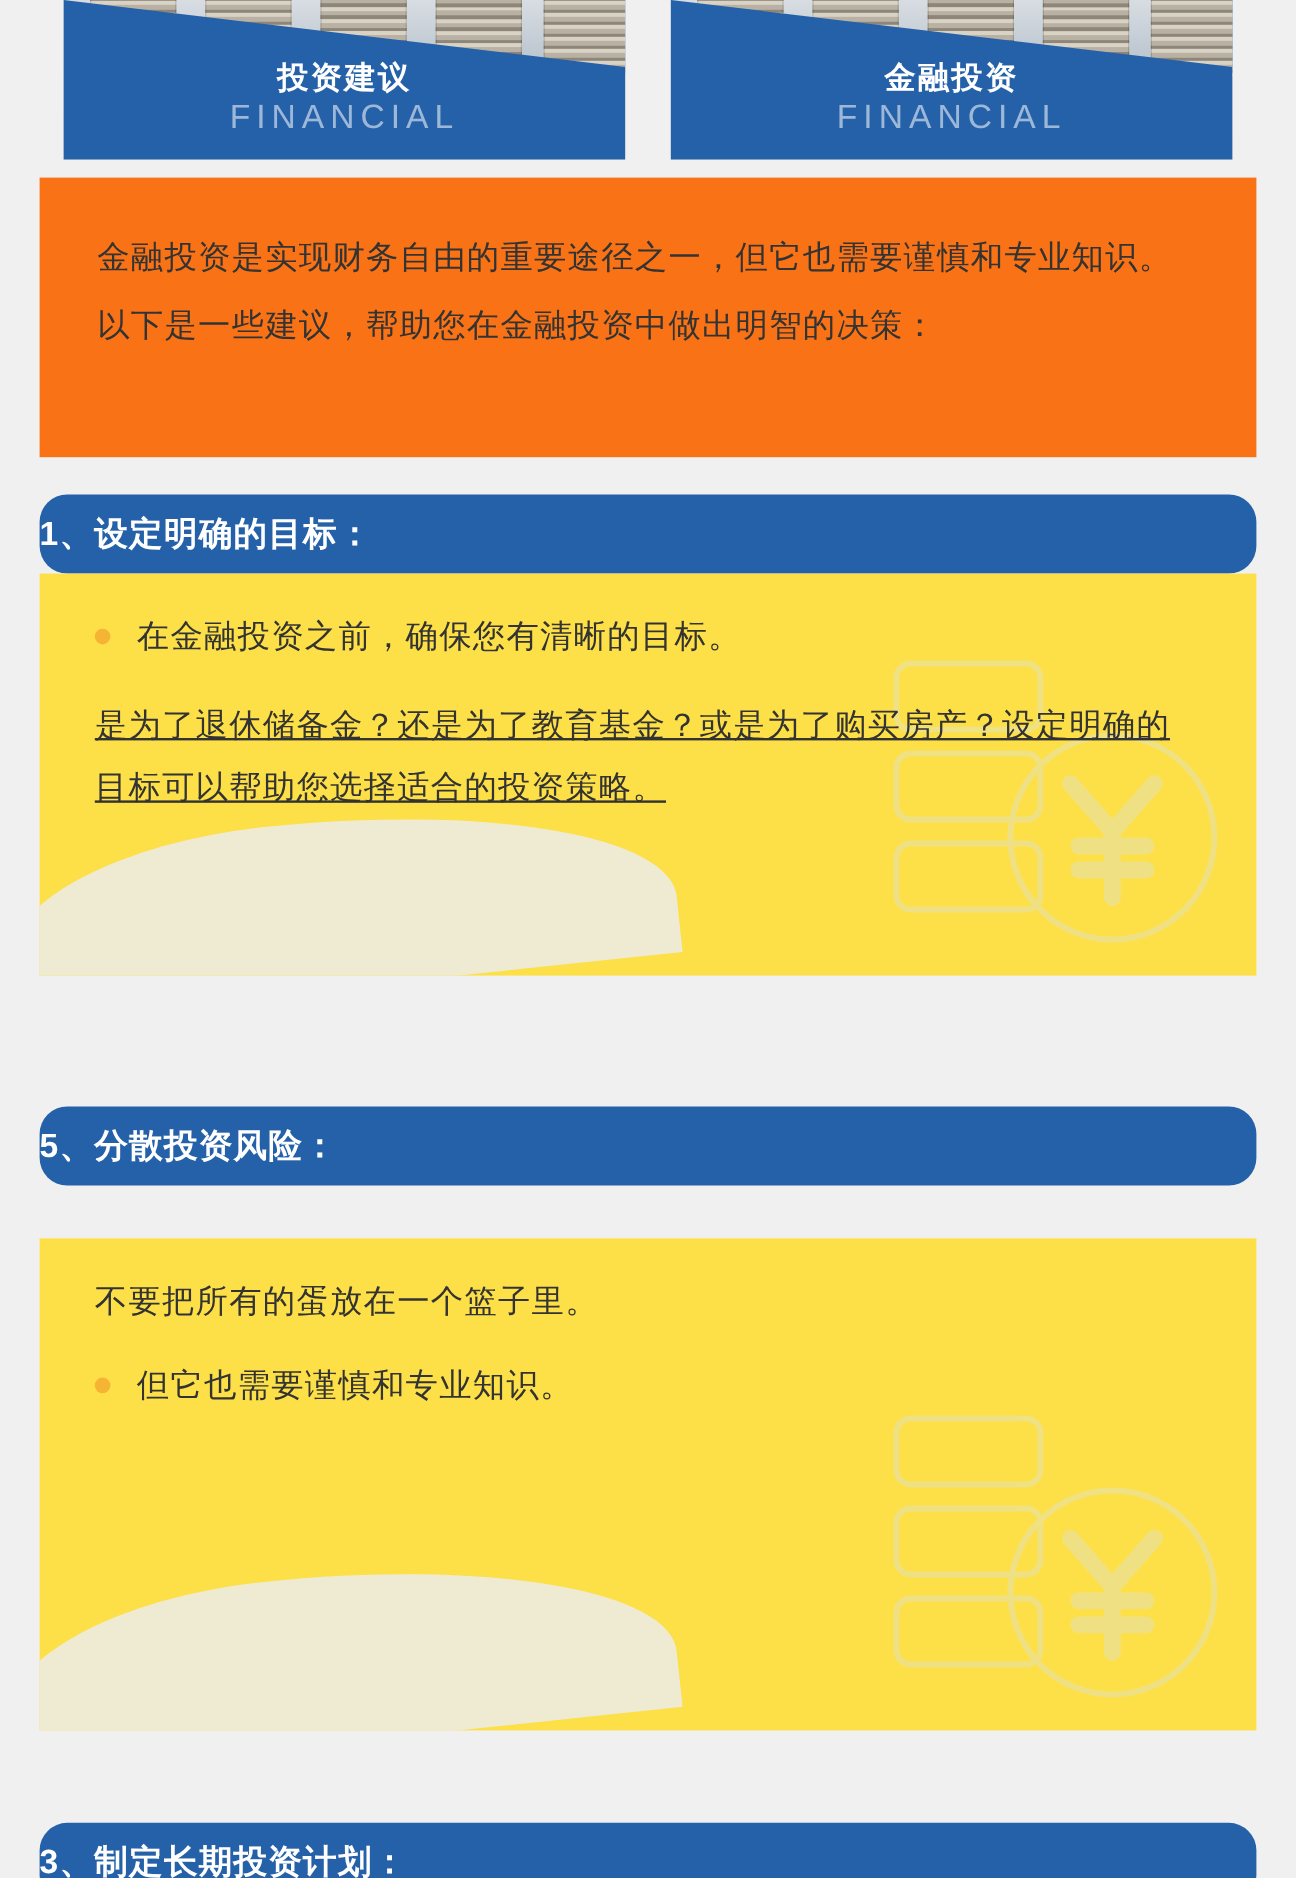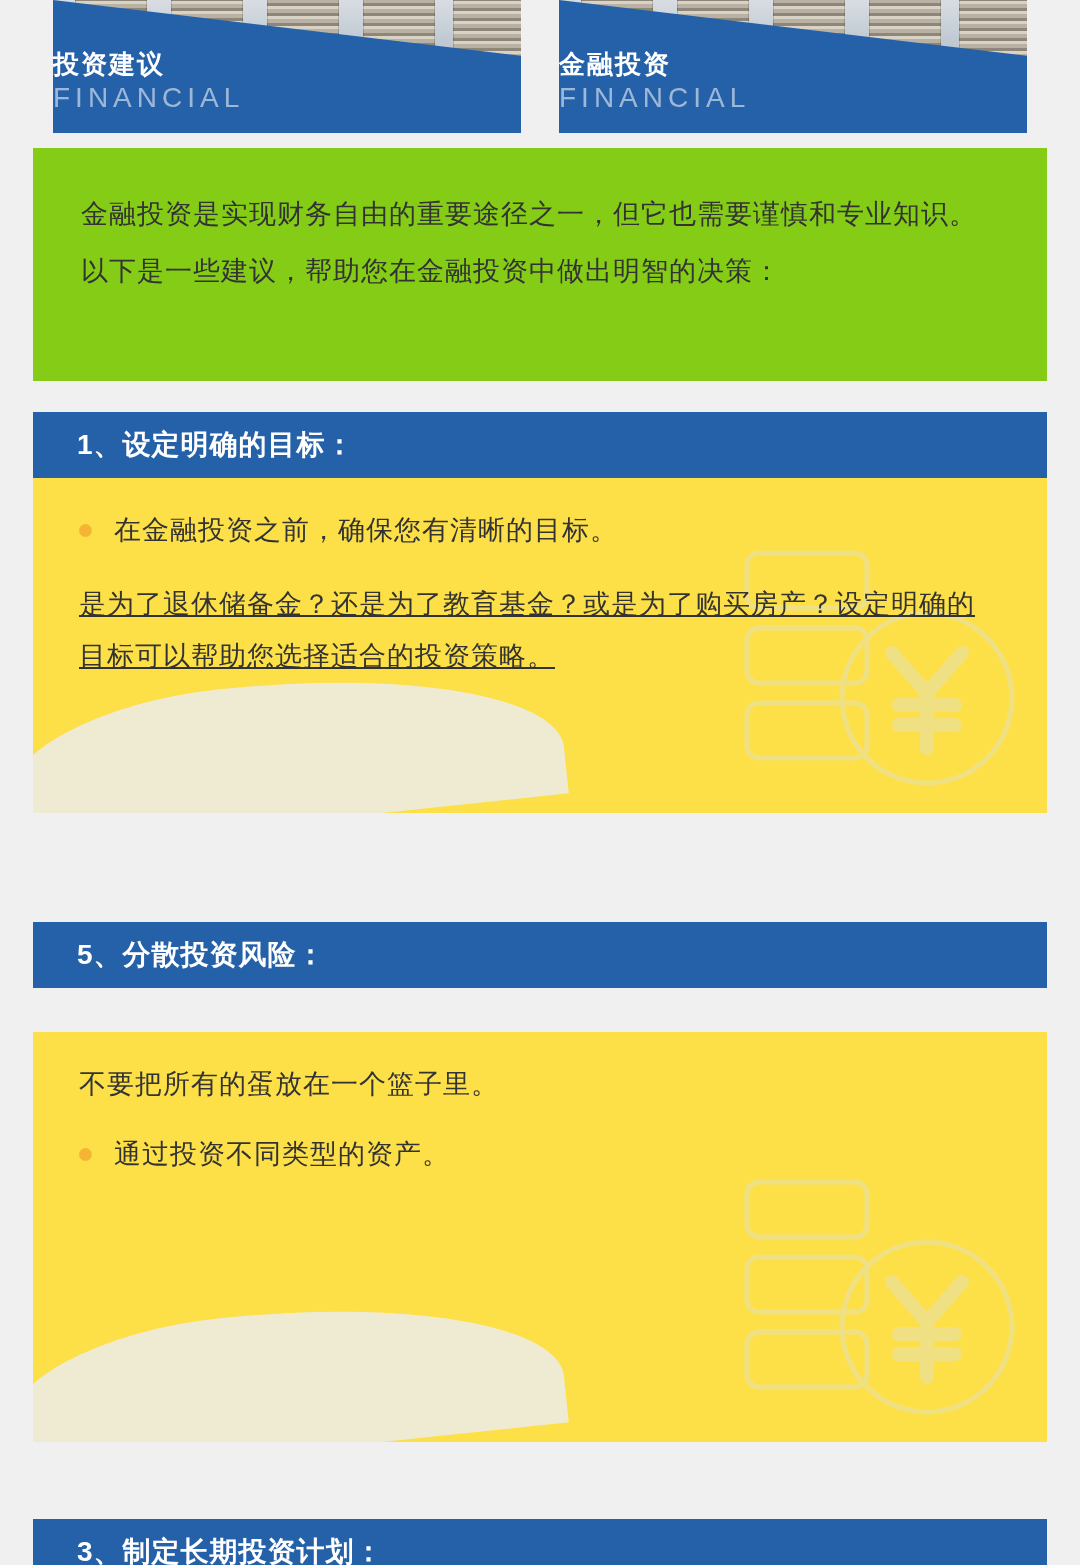--- a/index.html
+++ b/index.html
@@ -73,20 +73,21 @@
     width: 100%;
     height: 133px;
     background: #2561a8;
     clip-path: polygon(0 0, 100% 42%, 100% 100%, 0 100%);
   }
   .banner-text {
     position: absolute;
     left: 0;
     bottom: 18px;
     width: 100%;
+    text-align: center;
     line-height: 1.25;
   }
   .banner-title {
     display: block;
     color: #ffffff;
     font-size: 26px;
     font-weight: bold;
     letter-spacing: 2px;
   }
   .banner-sub {
@@ -97,21 +98,21 @@
     font-weight: normal;
   }
 
   
   .intro-card {
     position: absolute;
     top: 148px;
     left: 33px;
     width: 1014px;
     height: 233px;
-    background: #84cc16;
+    background: #f97316;
     box-sizing: border-box;
     padding: 38px 48px 0 48px;
   }
   .intro-text {
     font-size: 27px;
     line-height: 57px;
     color: #333;
     letter-spacing: 1px;
     margin: 0;
   }
@@ -120,22 +121,22 @@
   .section {
     position: absolute;
     left: 33px;
     width: 1014px;
   }
   .section-header {
     height: 66px;
     background: #2561a8;
     display: flex;
     align-items: center;
-    padding-left: 44px;
     box-sizing: border-box;
+    border-radius: 23px;
   }
   .section-header-text {
     color: #ffffff;
     font-size: 28px;
     font-weight: bold;
     letter-spacing: 1px;
   }
   .section-body {
     position: relative;
     background: #fde047;
@@ -290,21 +291,21 @@
           <rect x="20" y="170" width="120" height="55" rx="12"></rect>
           <circle cx="200" cy="165" r="85"></circle>
           <path d="M165 120 L200 160 L235 120 M200 160 L200 215 M172 172 H228 M172 192 H228" stroke-width="14" stroke-linecap="round"></path>
         </svg>
       </div>
 
       <p class="plain-para">不要把所有的蛋放在一个篮子里。</p>
 
       <div class="bullet-row">
         <span class="bullet-dot"></span>
-        <span class="bullet-text">通过投资不同类型的资产。</span>
+        <span class="bullet-text">但它也需要谨慎和专业知识。</span>
       </div>
     </div>
   </div>
 
   <div class="section" id="section-3">
     <div class="section-header">
       <span class="section-header-text">3、制定长期投资计划：</span>
     </div>
   </div>
 

